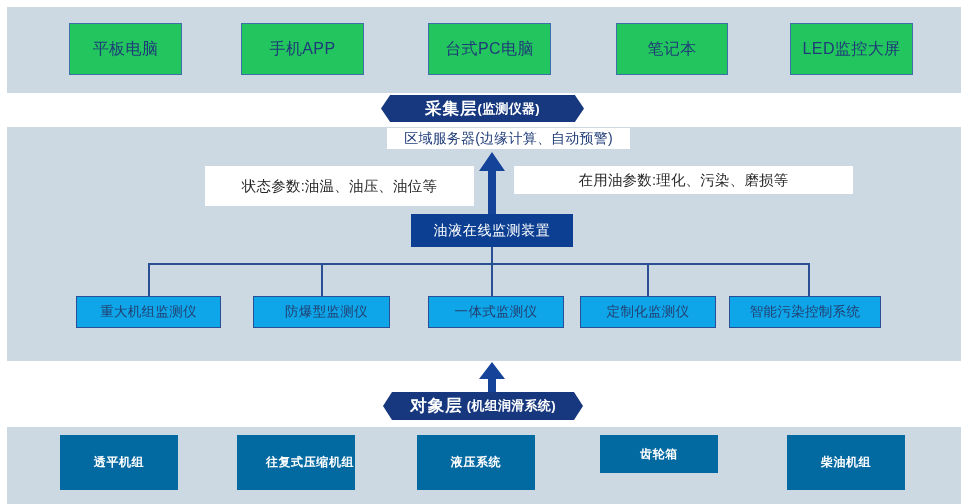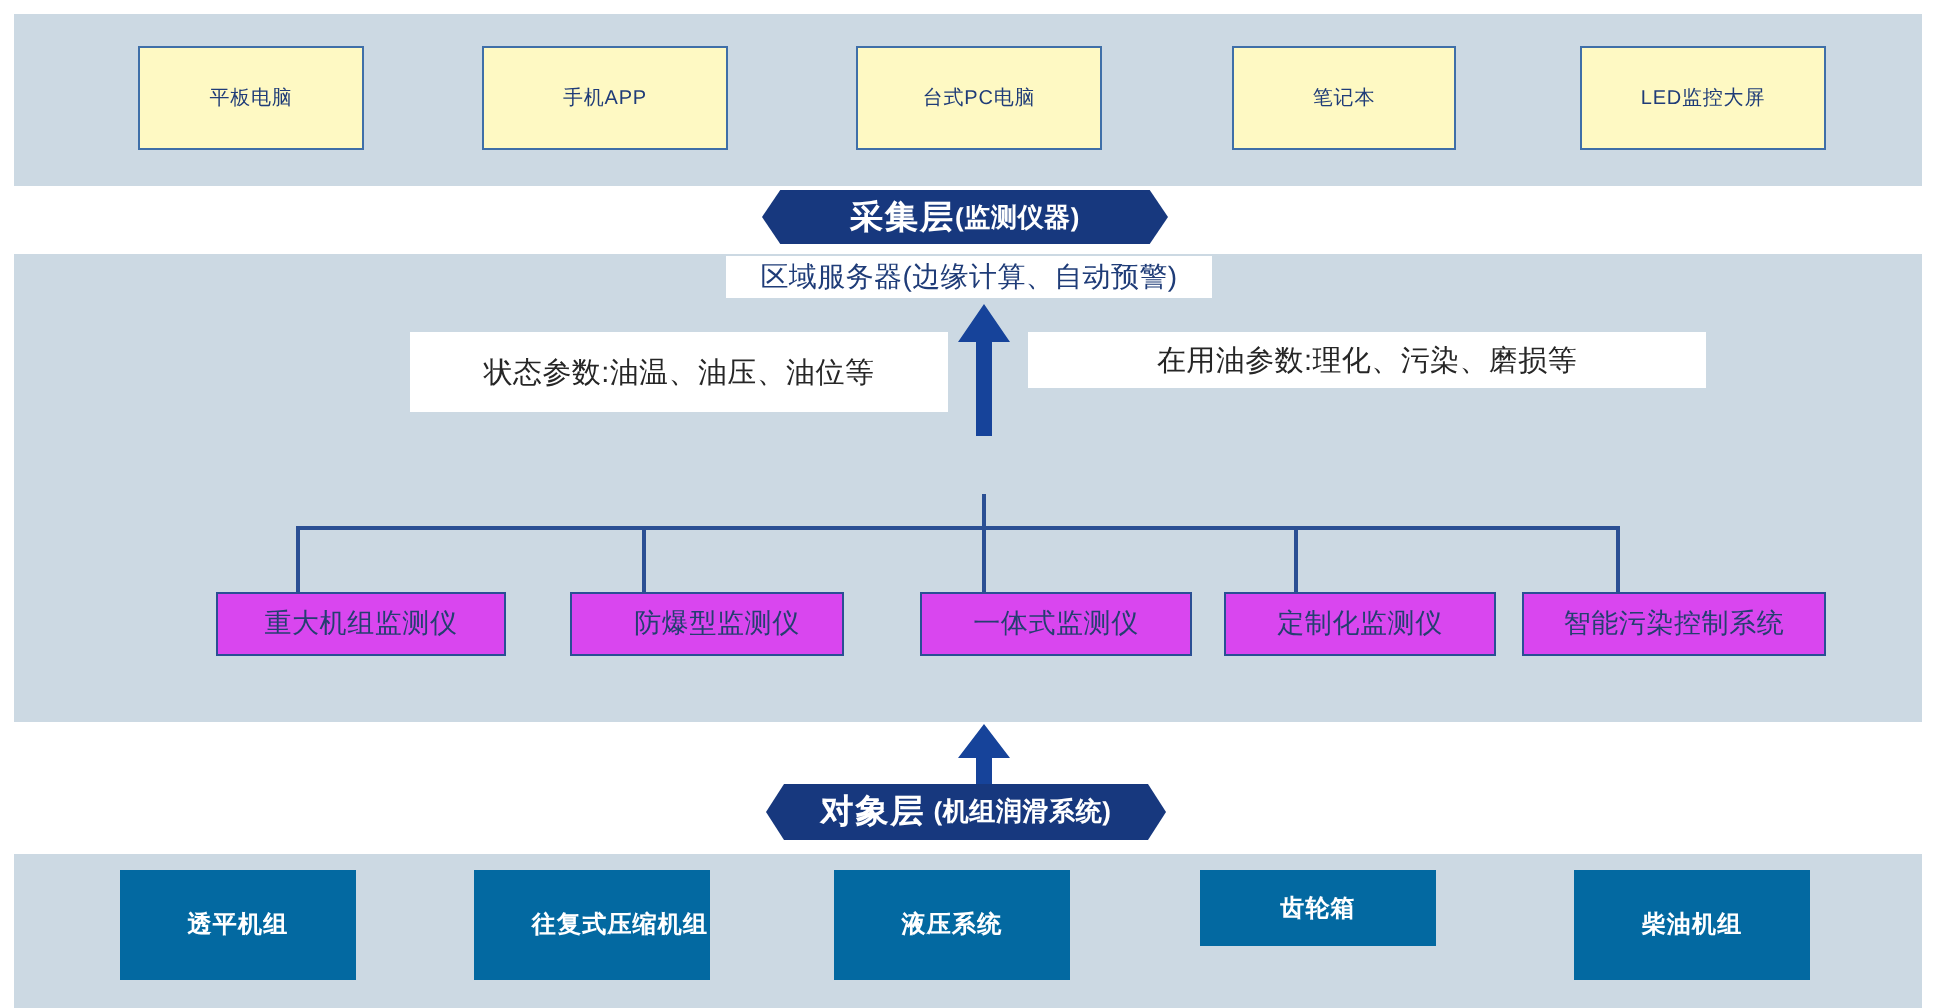--- a/index.html
+++ b/index.html
@@ -18,44 +18,43 @@
     left: 7px;
     width: 954px;
   }
   #band-top    { top: 7px;   height: 86px; }
   #band-mid    { top: 127px; height: 234px; }
   #band-bottom { top: 427px; height: 77px; }
 
   
   .wbox {
     position: absolute;
-    background: #fef9c3;
+    background: #22c55e;
     border: 1.6px solid #3f6fa8;
     display: flex;
     align-items: center;
     justify-content: center;
     color: #1f3c78;
-    font-size: 10px;
+    font-size: 16px;
     letter-spacing: 0.4px;
     white-space: nowrap;
   }
 
   
   .mbox {
     position: absolute;
-    background: #d946ef;
+    background: #0ea5e9;
     border: 1.6px solid #2a4f94;
     display: flex;
     align-items: center;
     justify-content: center;
     color: #243f70;
     font-size: 13.5px;
     letter-spacing: 0.3px;
     white-space: nowrap;
-    margin-left: 32px;
   }
 
   
   .nbox {
     position: absolute;
     background: #0369a1;
     display: flex;
     align-items: center;
     justify-content: center;
     color: #ffffff;
@@ -90,20 +89,21 @@
     background: #ffffff;
     display: flex;
     align-items: center;
     justify-content: center;
     white-space: nowrap;
   }
   #server-label {
     color: #1f3c78;
     font-size: 14px;
     letter-spacing: 0.2px;
+    margin-left: 24px;
   }
   .param-label {
     color: #262626;
     font-size: 14.5px;
     letter-spacing: 0.2px;
   }
 
   
   .vline { position: absolute; background: #2a4f94; width: 1.6px; }
   .hline { position: absolute; background: #2a4f94; height: 1.6px; }
@@ -152,20 +152,23 @@
     </svg>
   </div>
 
   <div class="wlabel param-label" style="left:205px; top:166px; width:269px; height:40px;">
     <span>状态参数:油温、油压、油位等</span>
   </div>
   <div class="wlabel param-label" style="left:514px; top:166px; width:339px; height:28px;">
     <span>在用油参数:理化、污染、磨损等</span>
   </div>
 
+  <div class="nbox" id="device-box" style="left:411px; top:214px; width:162px; height:33px;">
+    <span>油液在线监测装置</span>
+  </div>
 
   <div class="vline" style="left:491px; top:247px; height:17px;"></div>
 
   <div class="hline" style="left:148px; top:263px; width:661px;"></div>
 
   <div class="vline" style="left:148px; top:263px; height:33px;"></div>
   <div class="vline" style="left:321px; top:263px; height:33px;"></div>
   <div class="vline" style="left:491px; top:263px; height:33px;"></div>
   <div class="vline" style="left:647px; top:263px; height:33px;"></div>
   <div class="vline" style="left:808px; top:263px; height:33px;"></div>

